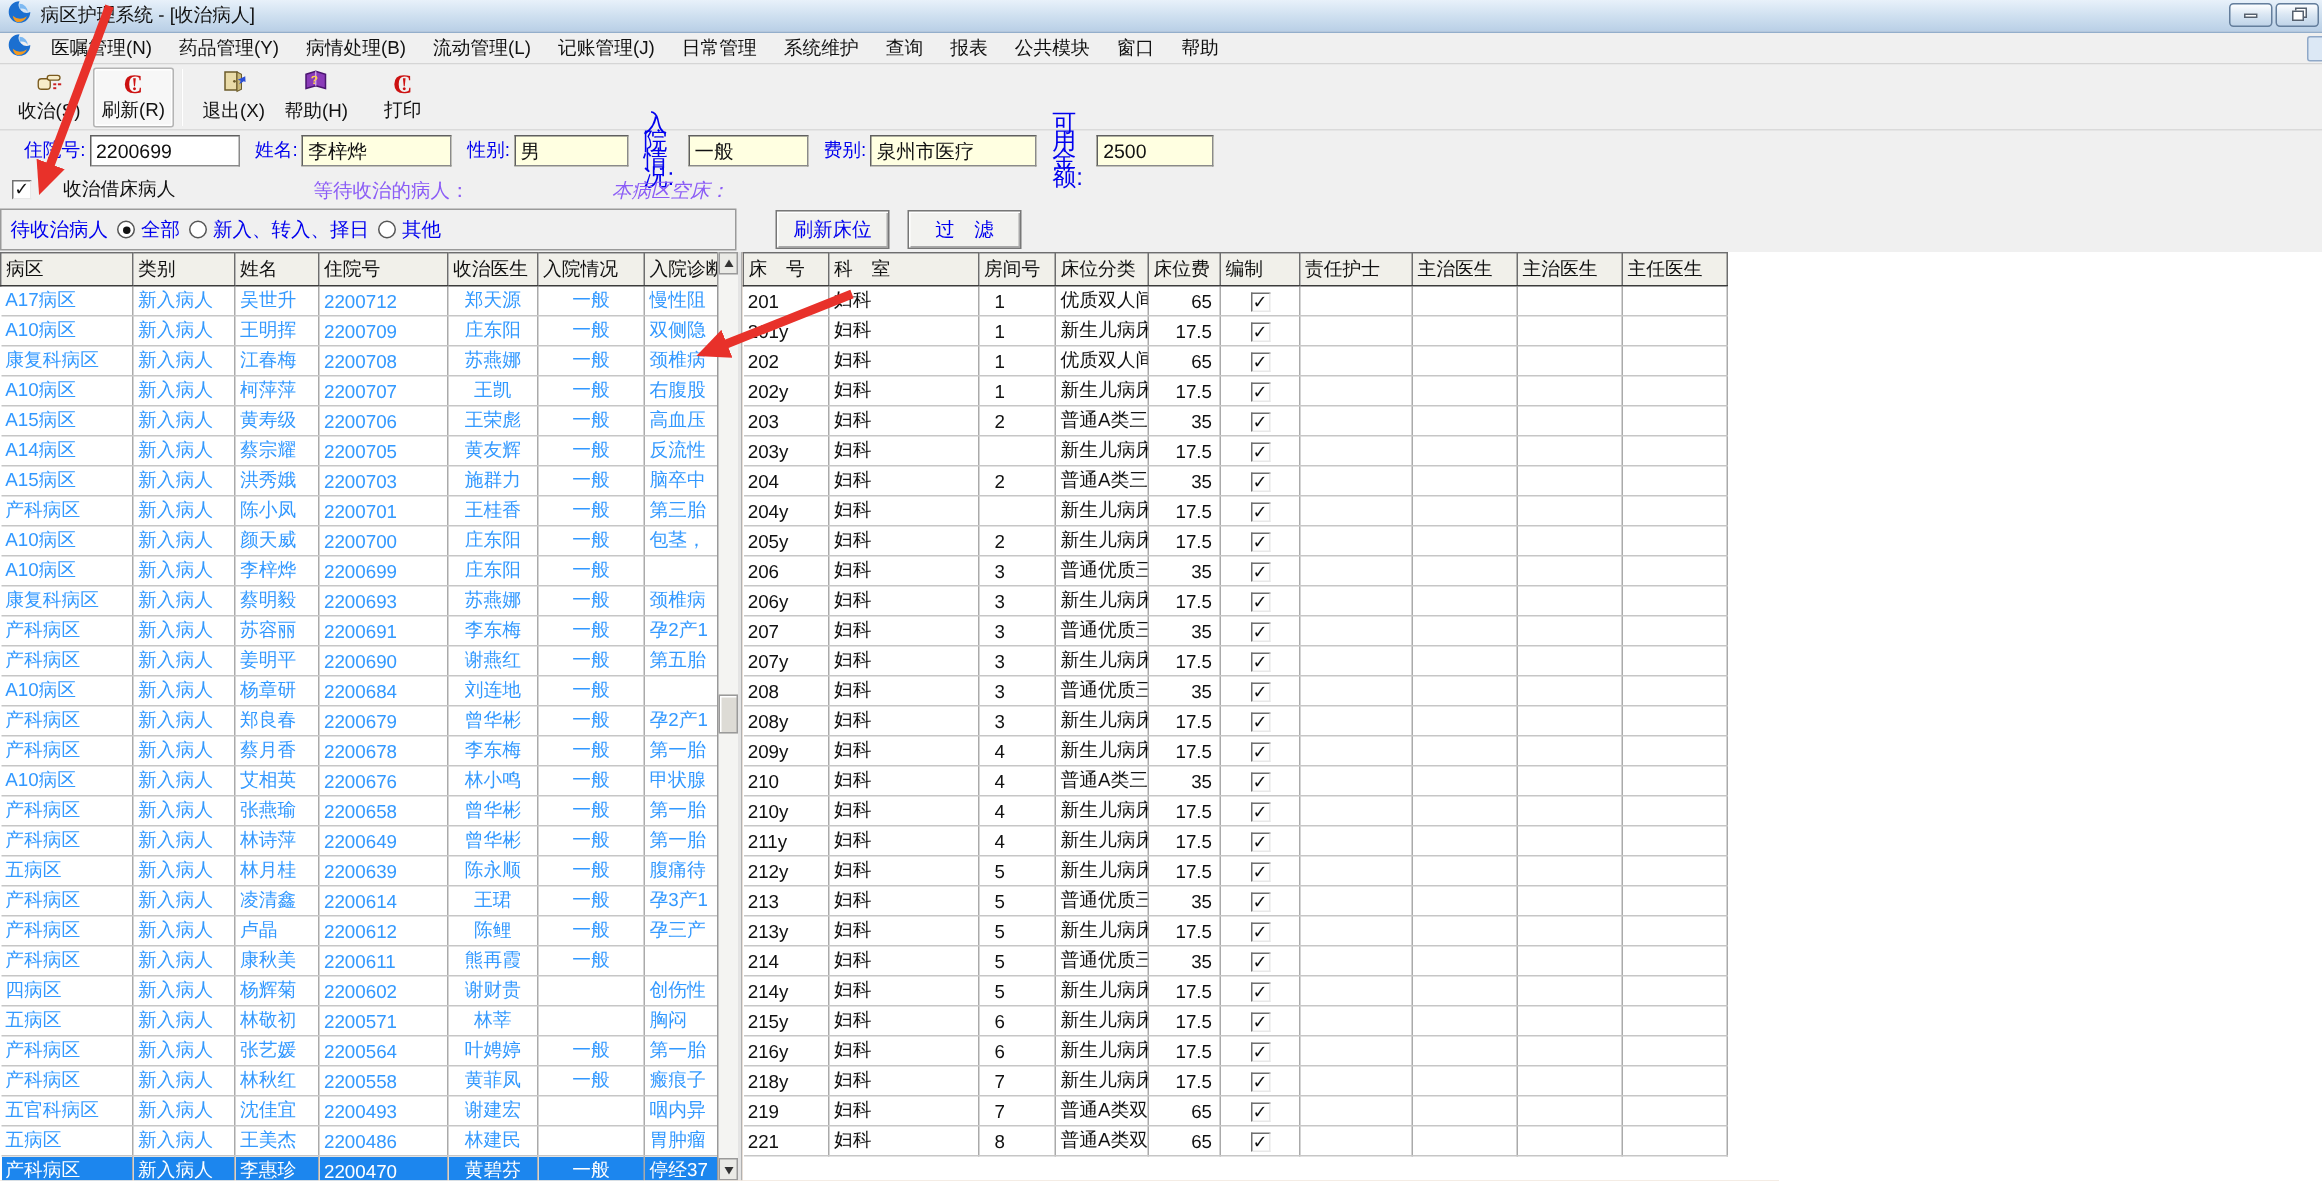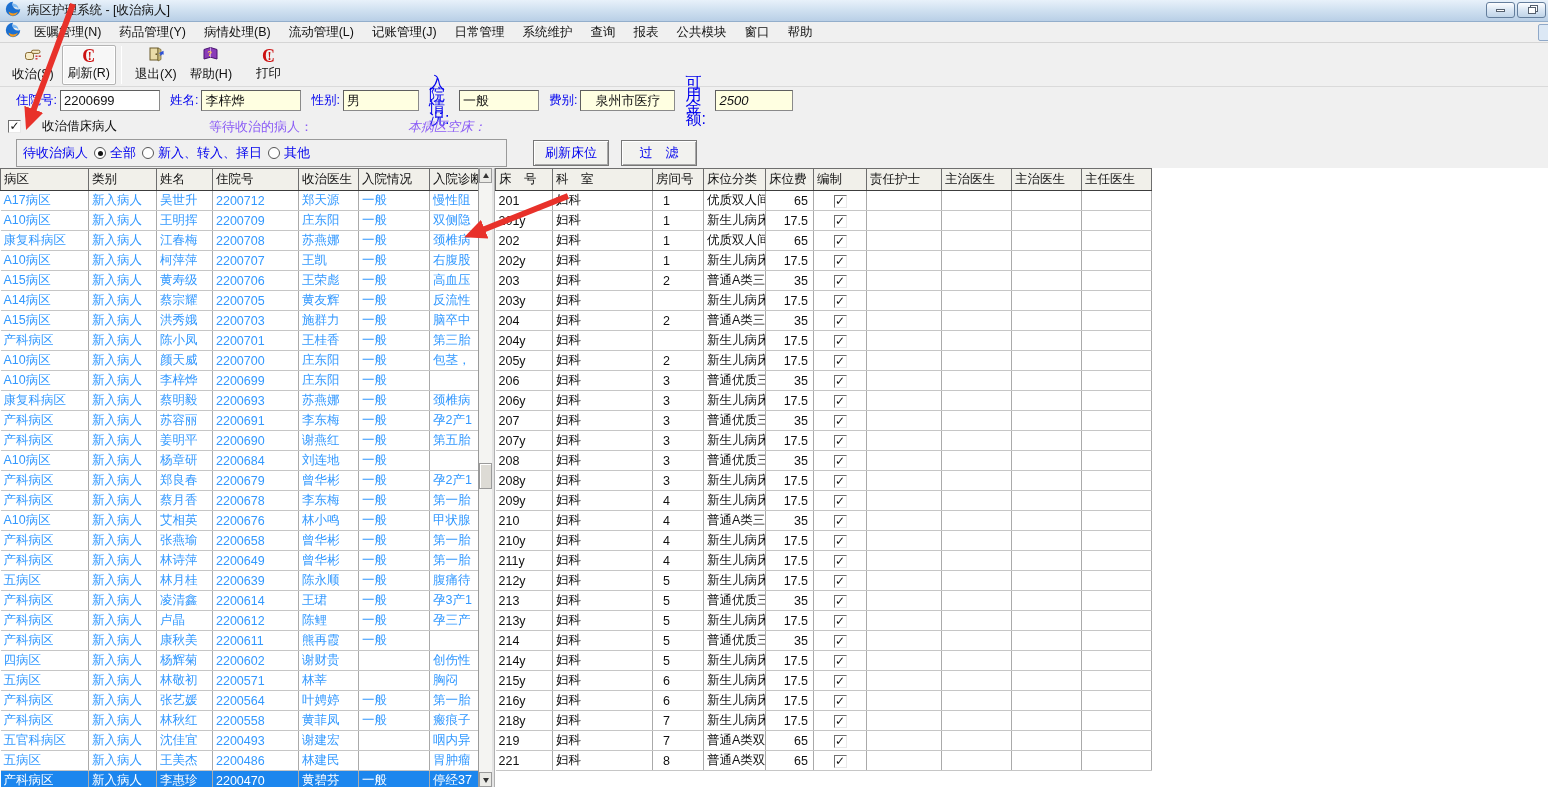--- a/index.html
+++ b/index.html
@@ -47,21 +47,21 @@
   
   .checkrow { position:absolute; top:114px; left:0; right:0; height:25px; display:flex; align-items:center; padding-left:8px; }
   .cbx { display:inline-flex; width:13px; height:13px; background:#fff; border:1px solid;
     border-color:#707070 #e8e8e8 #e8e8e8 #707070; align-items:center; justify-content:center;
     font-size:12px; font-weight:bold; color:#111; line-height:11px; }
   .check-label { font-size:12.5px; color:#111; margin-left:21px; }
   .blue-label { font-size:13px; color:#8b5cf6; }
   .waiting { margin-left:92px; } .emptybeds { margin-left:95px;font-style:italic; }
 
   
-  .filterbar { position:absolute; top:139px; left:16px; right:0; height:29px; }
+  .filterbar { position:absolute; top:139px; left:0; right:0; height:29px; }
   .filterbox { position:absolute; left:0; top:0; width:491px; height:28px; border:1px solid #9a9a9a;
     background:#f0f0f0; display:flex; align-items:center; padding-left:6px; }
   .filter-label { color:#0000EE; font-size:13px; }
   .radio-opt { display:inline-flex; align-items:center; margin-left:6px; }
   .radio { width:12px; height:12px; border-radius:50%; border:1px solid #555; background:#fff; position:relative; }
   .radio.sel::after { content:""; position:absolute; left:2.5px; top:2.5px; width:5px; height:5px; border-radius:50%; background:#111; }
   .radio-label { color:#0000EE; font-size:13px; margin-left:4px; }
   .beds-btn { position:absolute; top:1px; height:26px; width:76px; background:#f2f2ef;
     border:1px solid #777; box-shadow:inset 1px 1px 0 #fff, inset -1px -1px 0 #a8a8a8;
     color:#0000EE; font-size:13px; font-family:inherit; }
@@ -71,21 +71,21 @@
   .tables { position:absolute; top:168px; left:0; right:0; bottom:0; background:#fdba74; }
   .left-wrap { position:absolute; left:0; top:0; width:478px; bottom:0; overflow:hidden; background:#fff; }
   .right-wrap { position:absolute; left:495px; top:0; right:0; bottom:0; overflow:hidden; background:#fff; }
   table { border-collapse:collapse; table-layout:fixed; }
   #patients { width:478px; } #beds { width:656px; }
   th { height:22px; background:#f1f0ea; font-weight:normal; font-size:12.5px; color:#111; text-align:left;
     padding:0 3px; border:1px solid #6e6e6e; border-bottom:1px solid #3c3c3c; white-space:nowrap; overflow:hidden; }
   td { height:20px; font-size:12.5px; padding:0 3px; white-space:nowrap; overflow:hidden;
     border-right:1px solid #aaa; border-bottom:1px solid #c6c6c6; }
   #patients td { color:#3399FF; }
-  #patients td:nth-child(5), #patients td:nth-child(6) { text-align:left; }
+  #patients td:nth-child(5), #patients td:nth-child(6) { text-align:center; }
   #patients tr.selected td { background:#1C86EE; color:#fff; border-bottom-color:#8a5a20; }
   #beds td { color:#111; }
   #beds td:nth-child(3) { padding-left:10px; }
   #beds td:nth-child(5) { text-align:right; padding-right:5px; }
   #beds .cb-cell { text-align:center; }
   #beds .cbx { width:13px; height:13px; }
 
   
   .vscroll { position:absolute; left:478px; top:0; bottom:0; width:14px; background:#f4f4f2; border-left:1px solid #999; }
   .sb-btn { position:absolute; left:0; width:13px; height:15px; background:#eaeae6; border:1px solid #9a9a9a; }
@@ -198,23 +198,23 @@
   <div class="formrow">
       <span class="flabel">住院号:</span>
       <input class="finput" readonly="" value="2200699" style="background: rgb(255, 255, 255); width: 100px;">
       <span class="flabel">姓名:</span>
       <input class="finput" readonly="" value="李梓烨" style="background: rgb(255, 255, 225); width: 100px;">
       <span class="flabel">性别:</span>
       <input class="finput" readonly="" value="男" style="background: rgb(255, 255, 225); width: 76px;">
       <span class="flabel stack">入院情况:</span>
       <input class="finput" readonly="" value="一般" style="background: rgb(255, 255, 225); width: 80px;">
       <span class="flabel">费别:</span>
-      <input class="finput" readonly="" value="泉州市医疗" style="background: rgb(255, 255, 225); width: 95px; text-align: center;">
+      <input class="finput" readonly="" value="泉州市医疗" style="background: rgb(255, 255, 225); width: 111px;">
       <span class="flabel stack">可用金额:</span>
-      <input class="finput" readonly="" value="2500" style="background: rgb(255, 255, 225); width: 78px; font-style: italic;">
+      <input class="finput" readonly="" value="2500" style="background: rgb(255, 255, 225); width: 78px;">
     </div>
 
   <div class="checkrow">
     <span class="cbx">✓</span>
     <span class="check-label">收治借床病人</span>
     <span class="blue-label waiting">等待收治的病人：</span>
     <span class="blue-label emptybeds">本病区空床：</span>
   </div>
 
   <div class="filterbar">

